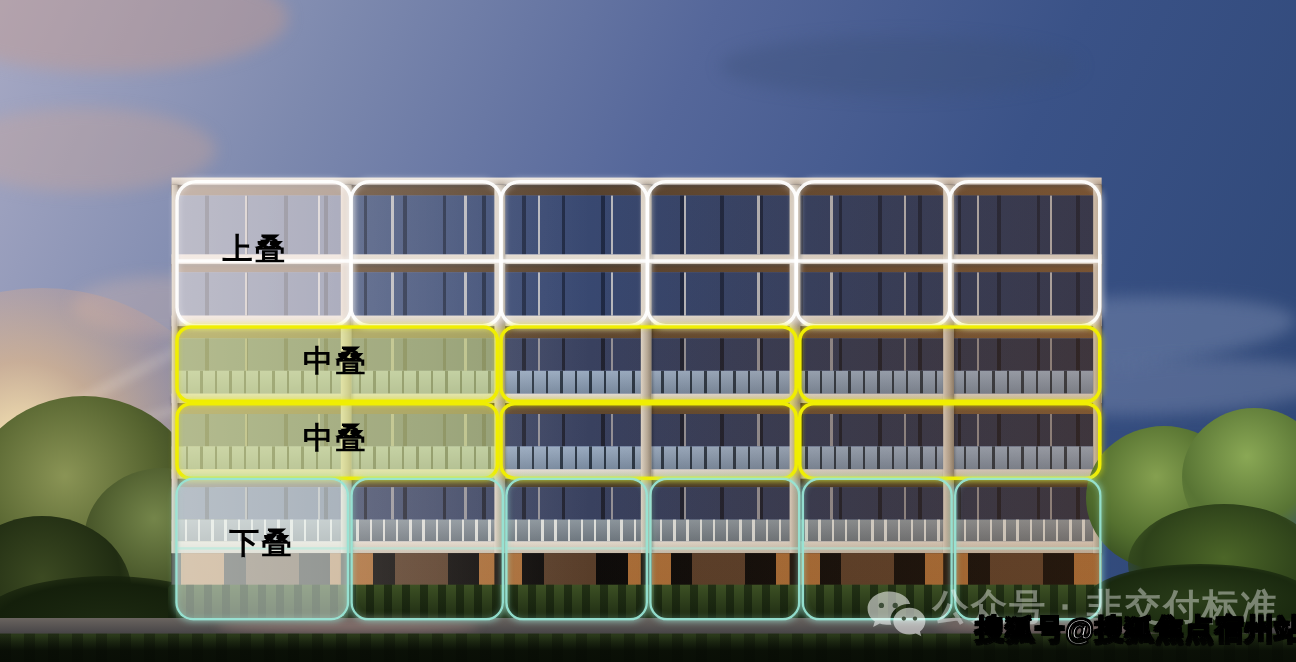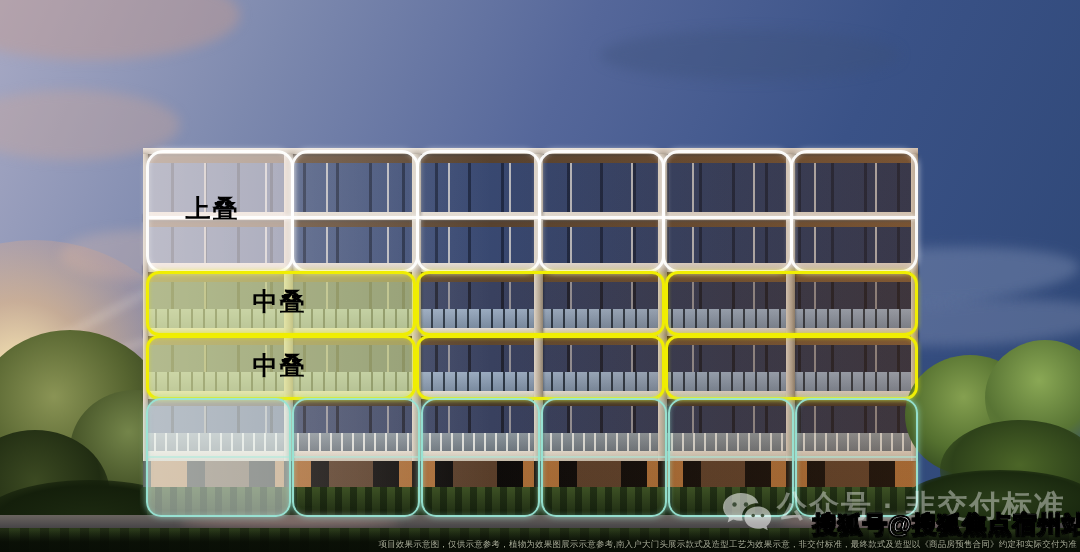--- a/index.html
+++ b/index.html
@@ -218,31 +218,31 @@
   <div class="lbox" style="left:668px;width:122px;">
       <div class="rung"></div>
     </div>
   <div class="lbox" style="left:795px;width:119px;">
       <div class="rung"></div>
     </div>
 
   <div class="stack-label" style="left:146px;top:196px;width:133px;">上叠</div>
   <div class="stack-label" style="left:146px;top:289px;width:267px;">中叠</div>
   <div class="stack-label" style="left:146px;top:353px;width:267px;">中叠</div>
+  <div class="stack-label" style="left:146px;top:441px;width:144px;">下叠</div>
 
   <svg class="abs" style="left:721px;top:491px;" width="52" height="46" viewBox="0 0 52 46">
     <g fill="rgba(255,255,255,0.55)">
       <path d="M20 2 C9.5 2 2 8.6 2 16.2 c0 4.3 2.3 8 6 10.6 L6.6 31.4 l5.6-2.9 c2.4 0.8 5 1.2 7.8 1.2 0.6 0 1.2 0 1.8-0.1 -0.5-1.3-0.8-2.7-0.8-4.1 0-7.4 6.9-13.2 15-13.2 0.5 0 1 0 1.5 0.1 C35.6 6.1 28.5 2 20 2z"></path>
       <path d="M36.8 15.4 c-7.4 0-13.4 5-13.4 11.2 0 6.2 6 11.2 13.4 11.2 1.9 0 3.8-0.3 5.4-0.9 l4.6 2.4 -1.2-4 c2.8-2 4.6-5.1 4.6-8.7 C50.2 20.4 44.2 15.4 36.8 15.4z"></path>
     </g>
     <g fill="rgba(45,62,40,0.85)">
       <circle cx="13.5" cy="13.5" r="2.2"></circle>
       <circle cx="25" cy="13.5" r="2.2"></circle>
       <circle cx="32.2" cy="24.5" r="1.8"></circle>
       <circle cx="41.5" cy="24.5" r="1.8"></circle>
     </g>
   </svg>
   <div class="wx-watermark">公众号 · 非交付标准</div>
   <div class="sohu-watermark">搜狐号@搜狐焦点宿州站</div>
 
   <div class="footer-shade"></div>
-  <div class="disclaimer">项目效果示意图，仅供示意参考，植物为效果图展示示意参考,南入户大门头展示款式及造型工艺为效果示意，非交付标准，最终款式及造型以《商品房预售合同》约定和实际交付为准</div>
 </div>
 
 </body></html>

